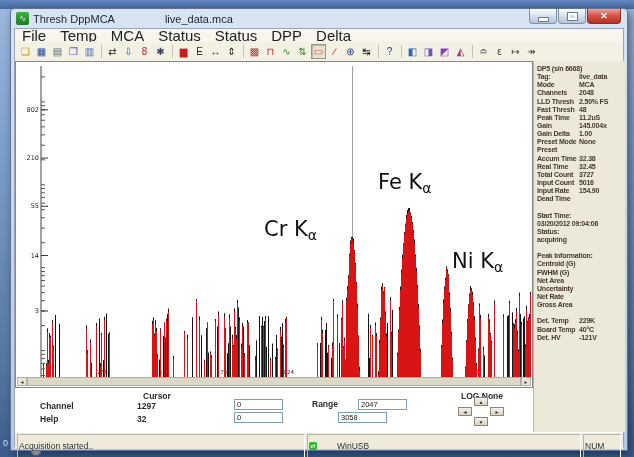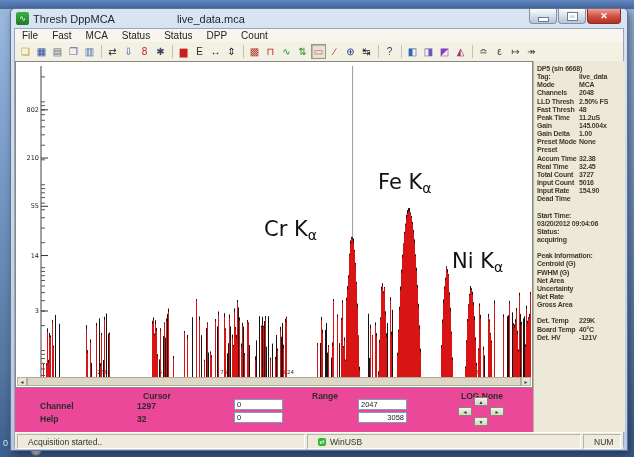--- a/index.html
+++ b/index.html
@@ -16,36 +16,36 @@
 
   
   .window{position:absolute;left:10px;top:8px;width:616px;height:441px;
     background:linear-gradient(#d9e4f3,#b6c8e1);
     border:1px solid #5f7396;border-radius:4px 4px 0 0;
     box-shadow:3px 4px 10px rgba(0,0,20,.45);}
   .titlebar{position:absolute;left:0;top:0;right:0;height:19px;display:flex;align-items:center;padding-left:5px;}
   .app-icon{width:13px;height:13px;border-radius:2px;margin-right:4px;flex:none;
     background:linear-gradient(#3cb043,#1f7a27);color:#fff;font-size:8px;line-height:13px;text-align:center;}
   .title-app{font-size:11px;color:#1c2330;}
-  .title-file{font-size:11px;color:#1c2330;margin-left:14px;padding-left:48px;}
+  .title-file{font-size:11px;color:#1c2330;margin-left:2px;padding-left:48px;}
   .caption-buttons{position:absolute;right:6px;top:0;display:flex;gap:1px;}
   .cap-btn{width:28px;height:15px;border:1px solid #8090a8;border-top:none;border-radius:0 0 4px 4px;
     background:linear-gradient(#fdfefe,#cfd9e6 60%,#b9c6d8);box-sizing:border-box;
     display:flex;align-items:center;justify-content:center;}
   .cap-btn.close{width:34px;background:linear-gradient(#f0a099,#d35244 50%,#b03326);border-color:#8c2f22;
     color:#fff;font-size:9px;font-weight:bold;line-height:13px;}
   .min-glyph{width:9px;height:3px;background:#fff;border:1px solid #6b7florida;border:1px solid #6b7b94;margin-top:6px;}
   .max-glyph{width:9px;height:7px;border:2px solid #fff;outline:1px solid #6b7b94;box-sizing:border-box;}
 
   .client{position:absolute;left:3px;top:19px;right:3px;bottom:3px;background:#ece9d8;
     border:1px solid #98a5bb;box-sizing:border-box;}
 
   .menubar{position:absolute;left:0;top:0;right:0;height:13px;background:#f7f5ee;
     border-bottom:1px solid #dad6c6;display:flex;align-items:center;}
-  .menu-item{font-size:10px;color:#222;padding:0 7px;line-height:13px;}
+  .menu-item{font-size:15px;color:#222;padding:0 7px;line-height:13px;}
 
   .toolbar{position:absolute;left:0;top:13px;right:0;height:19px;background:#f3f0e4;
     border-bottom:1px solid #cfccbc;display:flex;align-items:center;padding-left:3px;}
   .tool-btn{width:15px;height:15px;line-height:15px;font-size:10px;text-align:center;margin-right:1px;flex:none;}
   .tool-btn.pressed{border:1px solid #9a9686;background:#e7e3d1;box-shadow:inset 1px 1px 1px rgba(0,0,0,.2);
     box-sizing:border-box;line-height:13px;}
   .tb-sep{width:1px;height:13px;background:#c6c2b2;margin:0 3px;flex:none;}
 
   .plot-pane{position:absolute;left:0;top:32px;width:518px;height:327px;background:#fff;
     border:1px solid #8a887c;box-sizing:border-box;}
@@ -54,33 +54,33 @@
     background:#e8e5d8;border:1px solid #b8b4a4;color:#444;box-sizing:border-box;}
   .sb-thumb{flex:1;background:#dcd8c8;border:1px solid #b0ac9c;box-sizing:border-box;}
 
   .right-panel{position:absolute;left:518px;top:32px;width:92px;height:371px;background:#ece9d8;
     border-left:1px solid #b8b4a4;box-sizing:border-box;padding:4px 2px 0 3px;overflow:hidden;}
   .ip-row{display:flex;line-height:8.15px;height:8.15px;font-size:7px;font-weight:bold;
     color:#45382a;letter-spacing:-0.2px;white-space:nowrap;}
   .ip-label{flex:none;width:42px;overflow:visible;}
   .ip-val{flex:1;}
 
-  .bottom-panel{position:absolute;left:0;top:359px;width:518px;height:44px;background:#ec4899;}
+  .bottom-panel{position:absolute;left:0;top:359px;width:518px;height:44px;background:#ffffff;}
   .bp-text{position:absolute;font-size:8.5px;font-weight:bold;color:#2b2b2b;white-space:nowrap;}
   .bp-input{position:absolute;width:49px;height:11px;font-size:7.5px;padding:0 2px;border:1px solid #7f9db9;
     background:#fff;box-sizing:border-box;font-family:"Liberation Sans",sans-serif;color:#222;}
   .spin-btn{position:absolute;width:14px;height:9px;font-size:5px;line-height:8px;text-align:center;color:#333;
     background:linear-gradient(#f4f2ea,#d8d4c4);border:1px solid #8a8678;box-sizing:border-box;padding:0;}
 
   .statusbar{position:absolute;left:0;top:403px;right:0;height:14px;background:#eeebdd;border-top:1px solid #fff;
     display:flex;gap:2px;padding:1px 2px;box-sizing:content-box;}
   .sb-cell{border:1px solid;border-color:#b8b4a4 #fff #fff #b8b4a4;font-size:8.5px;color:#333;
-    display:flex;align-items:center;padding:0 10px;box-sizing:border-box;height:15px;}
+    display:flex;align-items:center;padding:0 1px;box-sizing:border-box;height:24px;}
   .sb-msg{width:288px;flex:none;}
-  .sb-conn{flex:1;gap:4px;}
+  .sb-conn{flex:1;gap:20px;}
   .sb-num{width:38px;flex:none;}
   .usb-icon{width:8px;height:8px;border-radius:2px;background:#2eb82e;color:#fff;font-size:6px;line-height:8px;
     text-align:center;flex:none;}
 </style>
 </head>
 <body>
 
 <div class="bg-titlebar"></div>
 <div class="bg-corner-text">0</div>
 <div class="bg-corner-icon"></div>
@@ -97,26 +97,26 @@
       <span class="cap-btn">
           <span class="max-glyph"></span>
         </span>
       <span class="cap-btn close">✕</span>
     </span>
   </div>
 
   <div class="client">
     <div class="menubar" id="menubar">
         <span class="menu-item">File</span>
-        <span class="menu-item">Fast</span>
+        <span class="menu-item">Temp</span>
         <span class="menu-item">MCA</span>
         <span class="menu-item">Status</span>
         <span class="menu-item">Status</span>
         <span class="menu-item">DPP</span>
-        <span class="menu-item">Count</span>
+        <span class="menu-item">Delta</span>
       </div>
     <div class="toolbar" id="toolbar">
         <span class="tool-btn" style="color: rgb(200, 150, 15);">❏</span>
         <span class="tool-btn" style="color: rgb(39, 73, 156);">▦</span>
         <span class="tool-btn" style="color: rgb(93, 106, 118);">▤</span>
         <span class="tool-btn" style="color: rgb(111, 87, 184);">❐</span>
         <span class="tool-btn" style="color: rgb(74, 105, 180);">▥</span>
         <span class="tb-sep"></span>
         <span class="tool-btn" style="color: rgb(28, 28, 28);">⇄</span>
         <span class="tool-btn" style="color: rgb(46, 102, 184);">⇩</span>
@@ -353,32 +353,32 @@
           <span class="ip-val">40°C</span>
         </div>
         <div class="ip-row">
           <span class="ip-label">Det. HV</span>
           <span class="ip-val">-121V</span>
         </div>
       </div>
 
     <div class="bottom-panel">
       <span class="bp-text" style="left:128px;top:3px;">Cursor</span>
-      <span class="bp-text" style="left:297px;top:3px;">Range</span>
+      <span class="bp-text" style="left:297px;top:11px;">Range</span>
       <span class="bp-text" style="left:446px;top:3px;">LOG None</span>
 
       <span class="bp-text" style="left:25px;top:13px;">Channel</span>
       <span class="bp-text" style="left:25px;top:26px;">Help</span>
       <span class="bp-text" style="left:122px;top:13px;">1297</span>
       <span class="bp-text" style="left:122px;top:26px;">32</span>
 
       <input class="bp-input" style="left: 219px; top: 11px;" readonly="" value="0">
       <input class="bp-input" style="left: 219px; top: 24px;" readonly="" value="0">
       <input class="bp-input" style="left: 343px; top: 11px;" readonly="" value="2047">
-      <input class="bp-input" style="left: 343px; top: 24px; text-align: right;" readonly="" value="3058">
+      <input class="bp-input" style="left: 323px; top: 24px;" readonly="" value="3058">
 
       <button class="spin-btn" style="left:459px;top:9px;">▲</button>
       <button class="spin-btn" style="left:443px;top:19px;">◄</button>
       <button class="spin-btn" style="left:475px;top:19px;">►</button>
       <button class="spin-btn" style="left:459px;top:29px;">▼</button>
     </div>
 
     <div class="statusbar">
       <span class="sb-cell sb-msg">Acquisition started..</span>
       <span class="sb-cell sb-conn">

